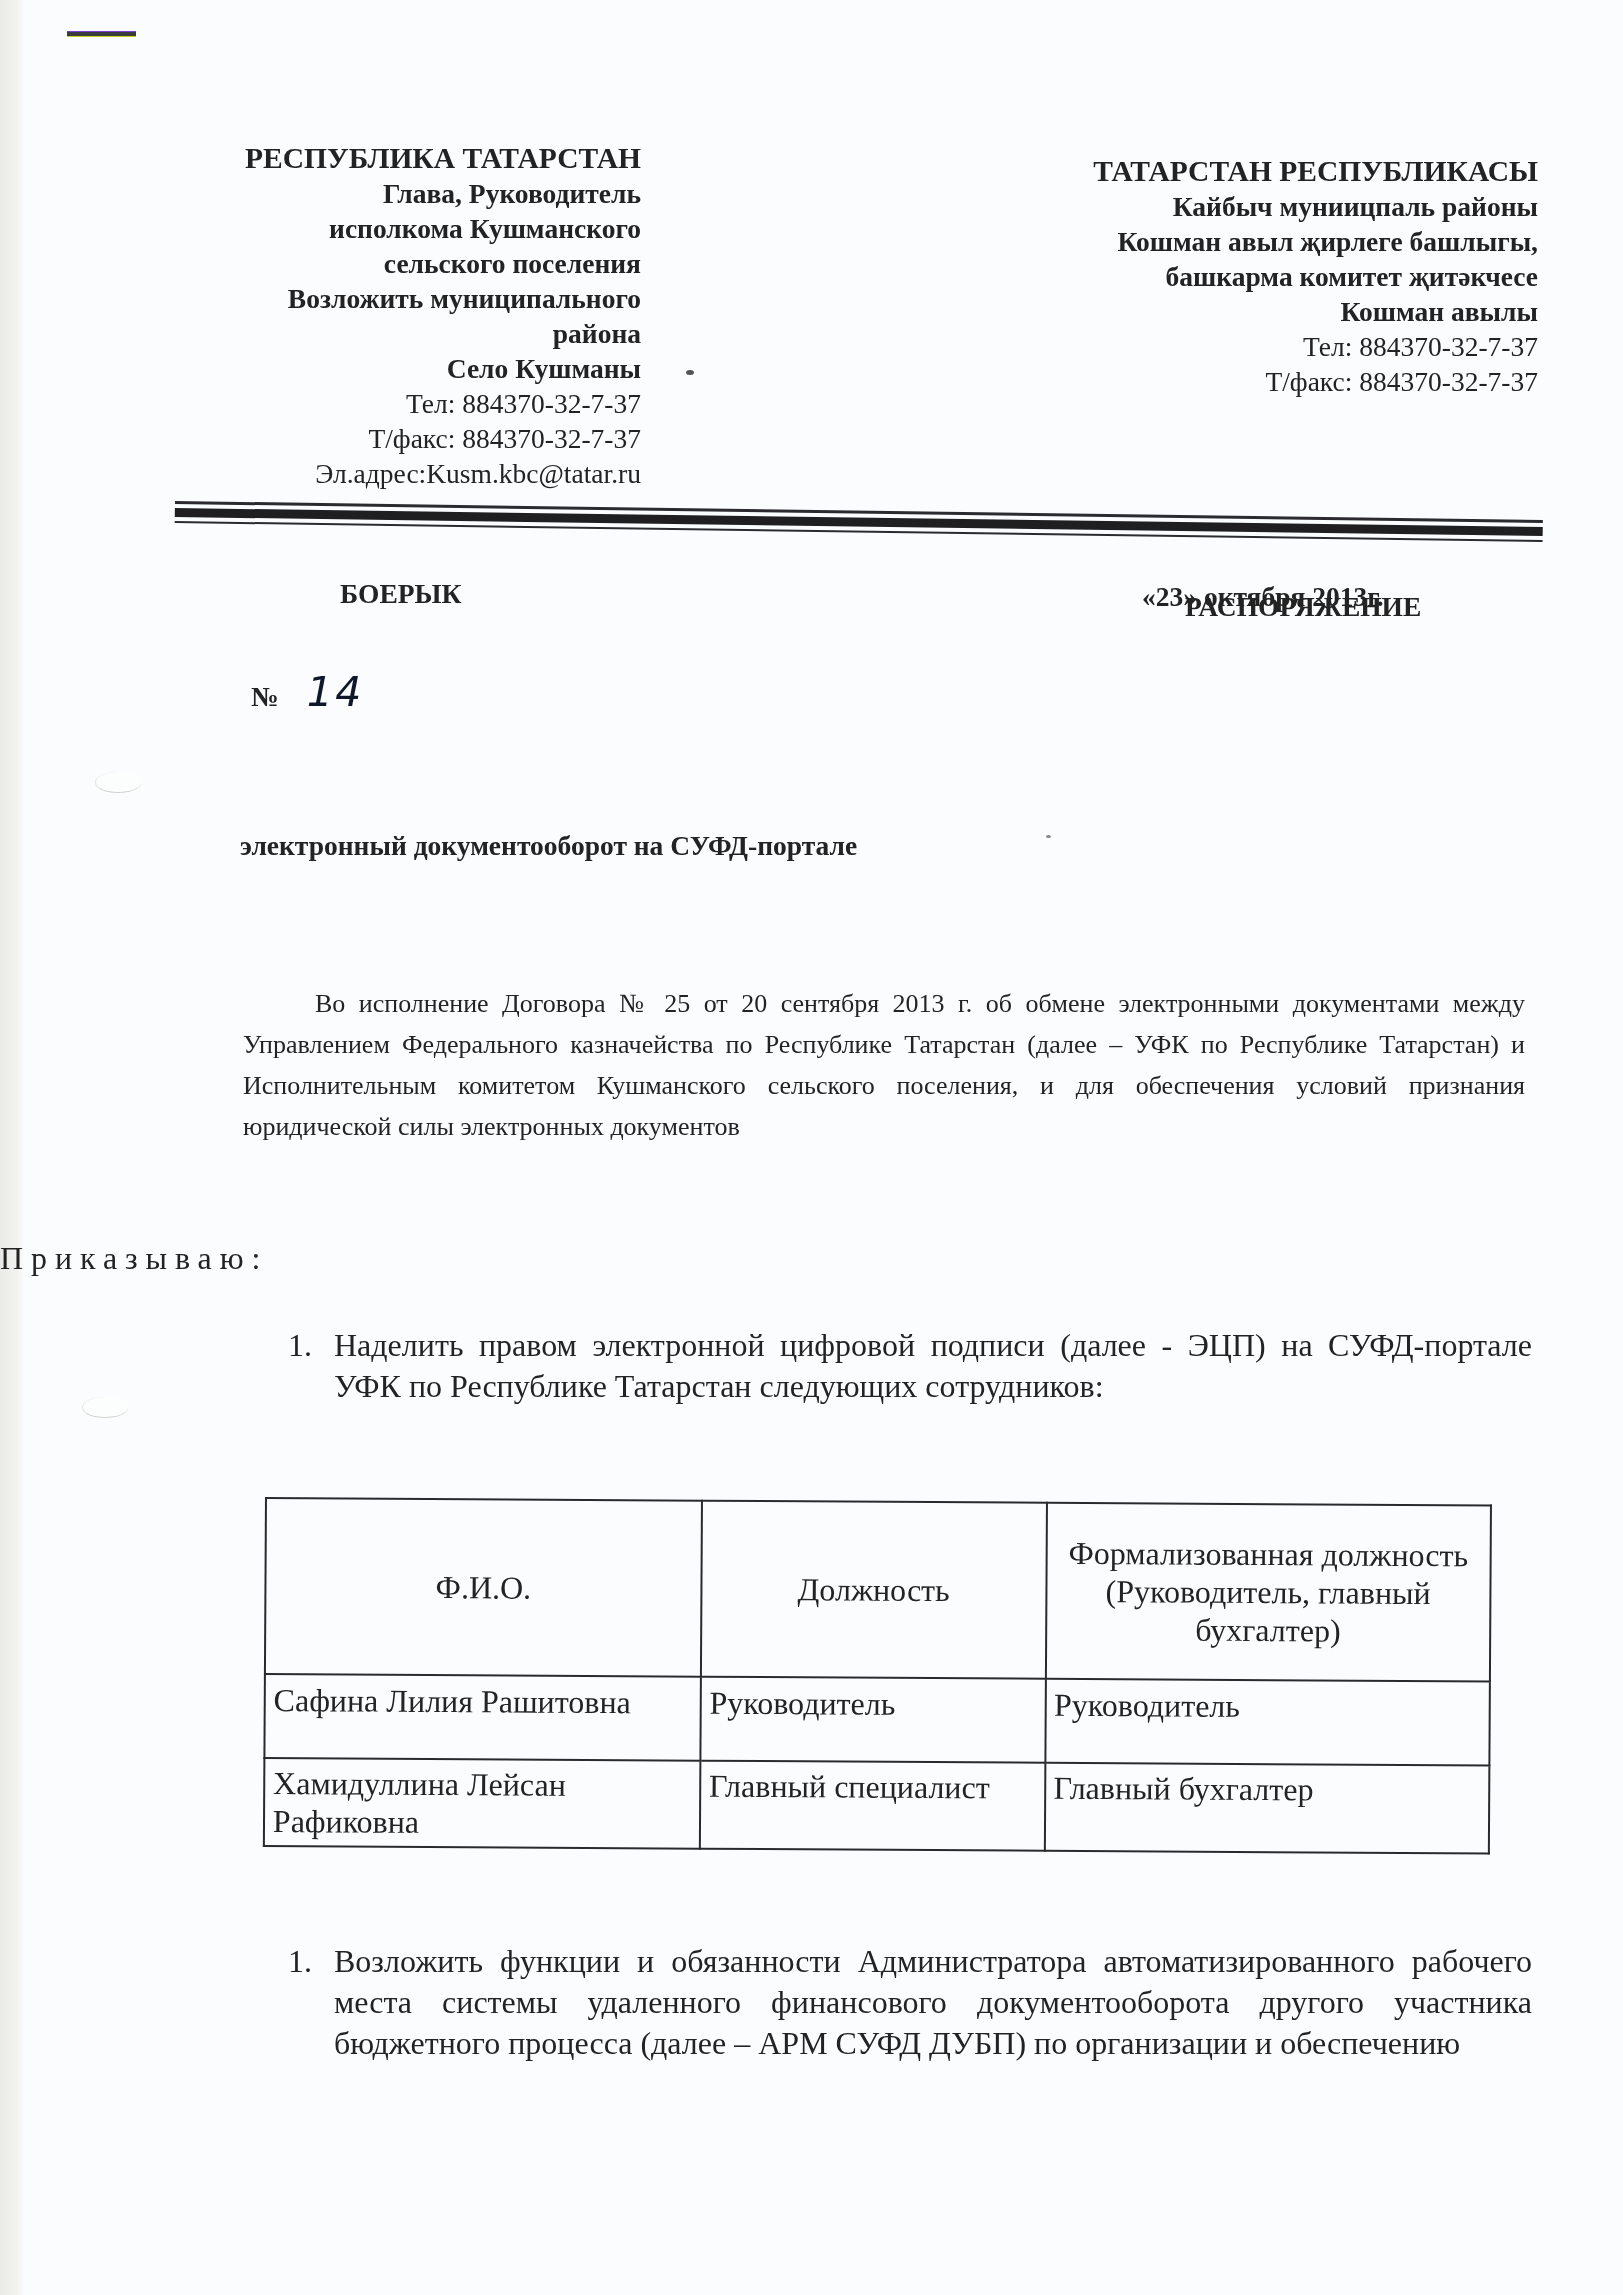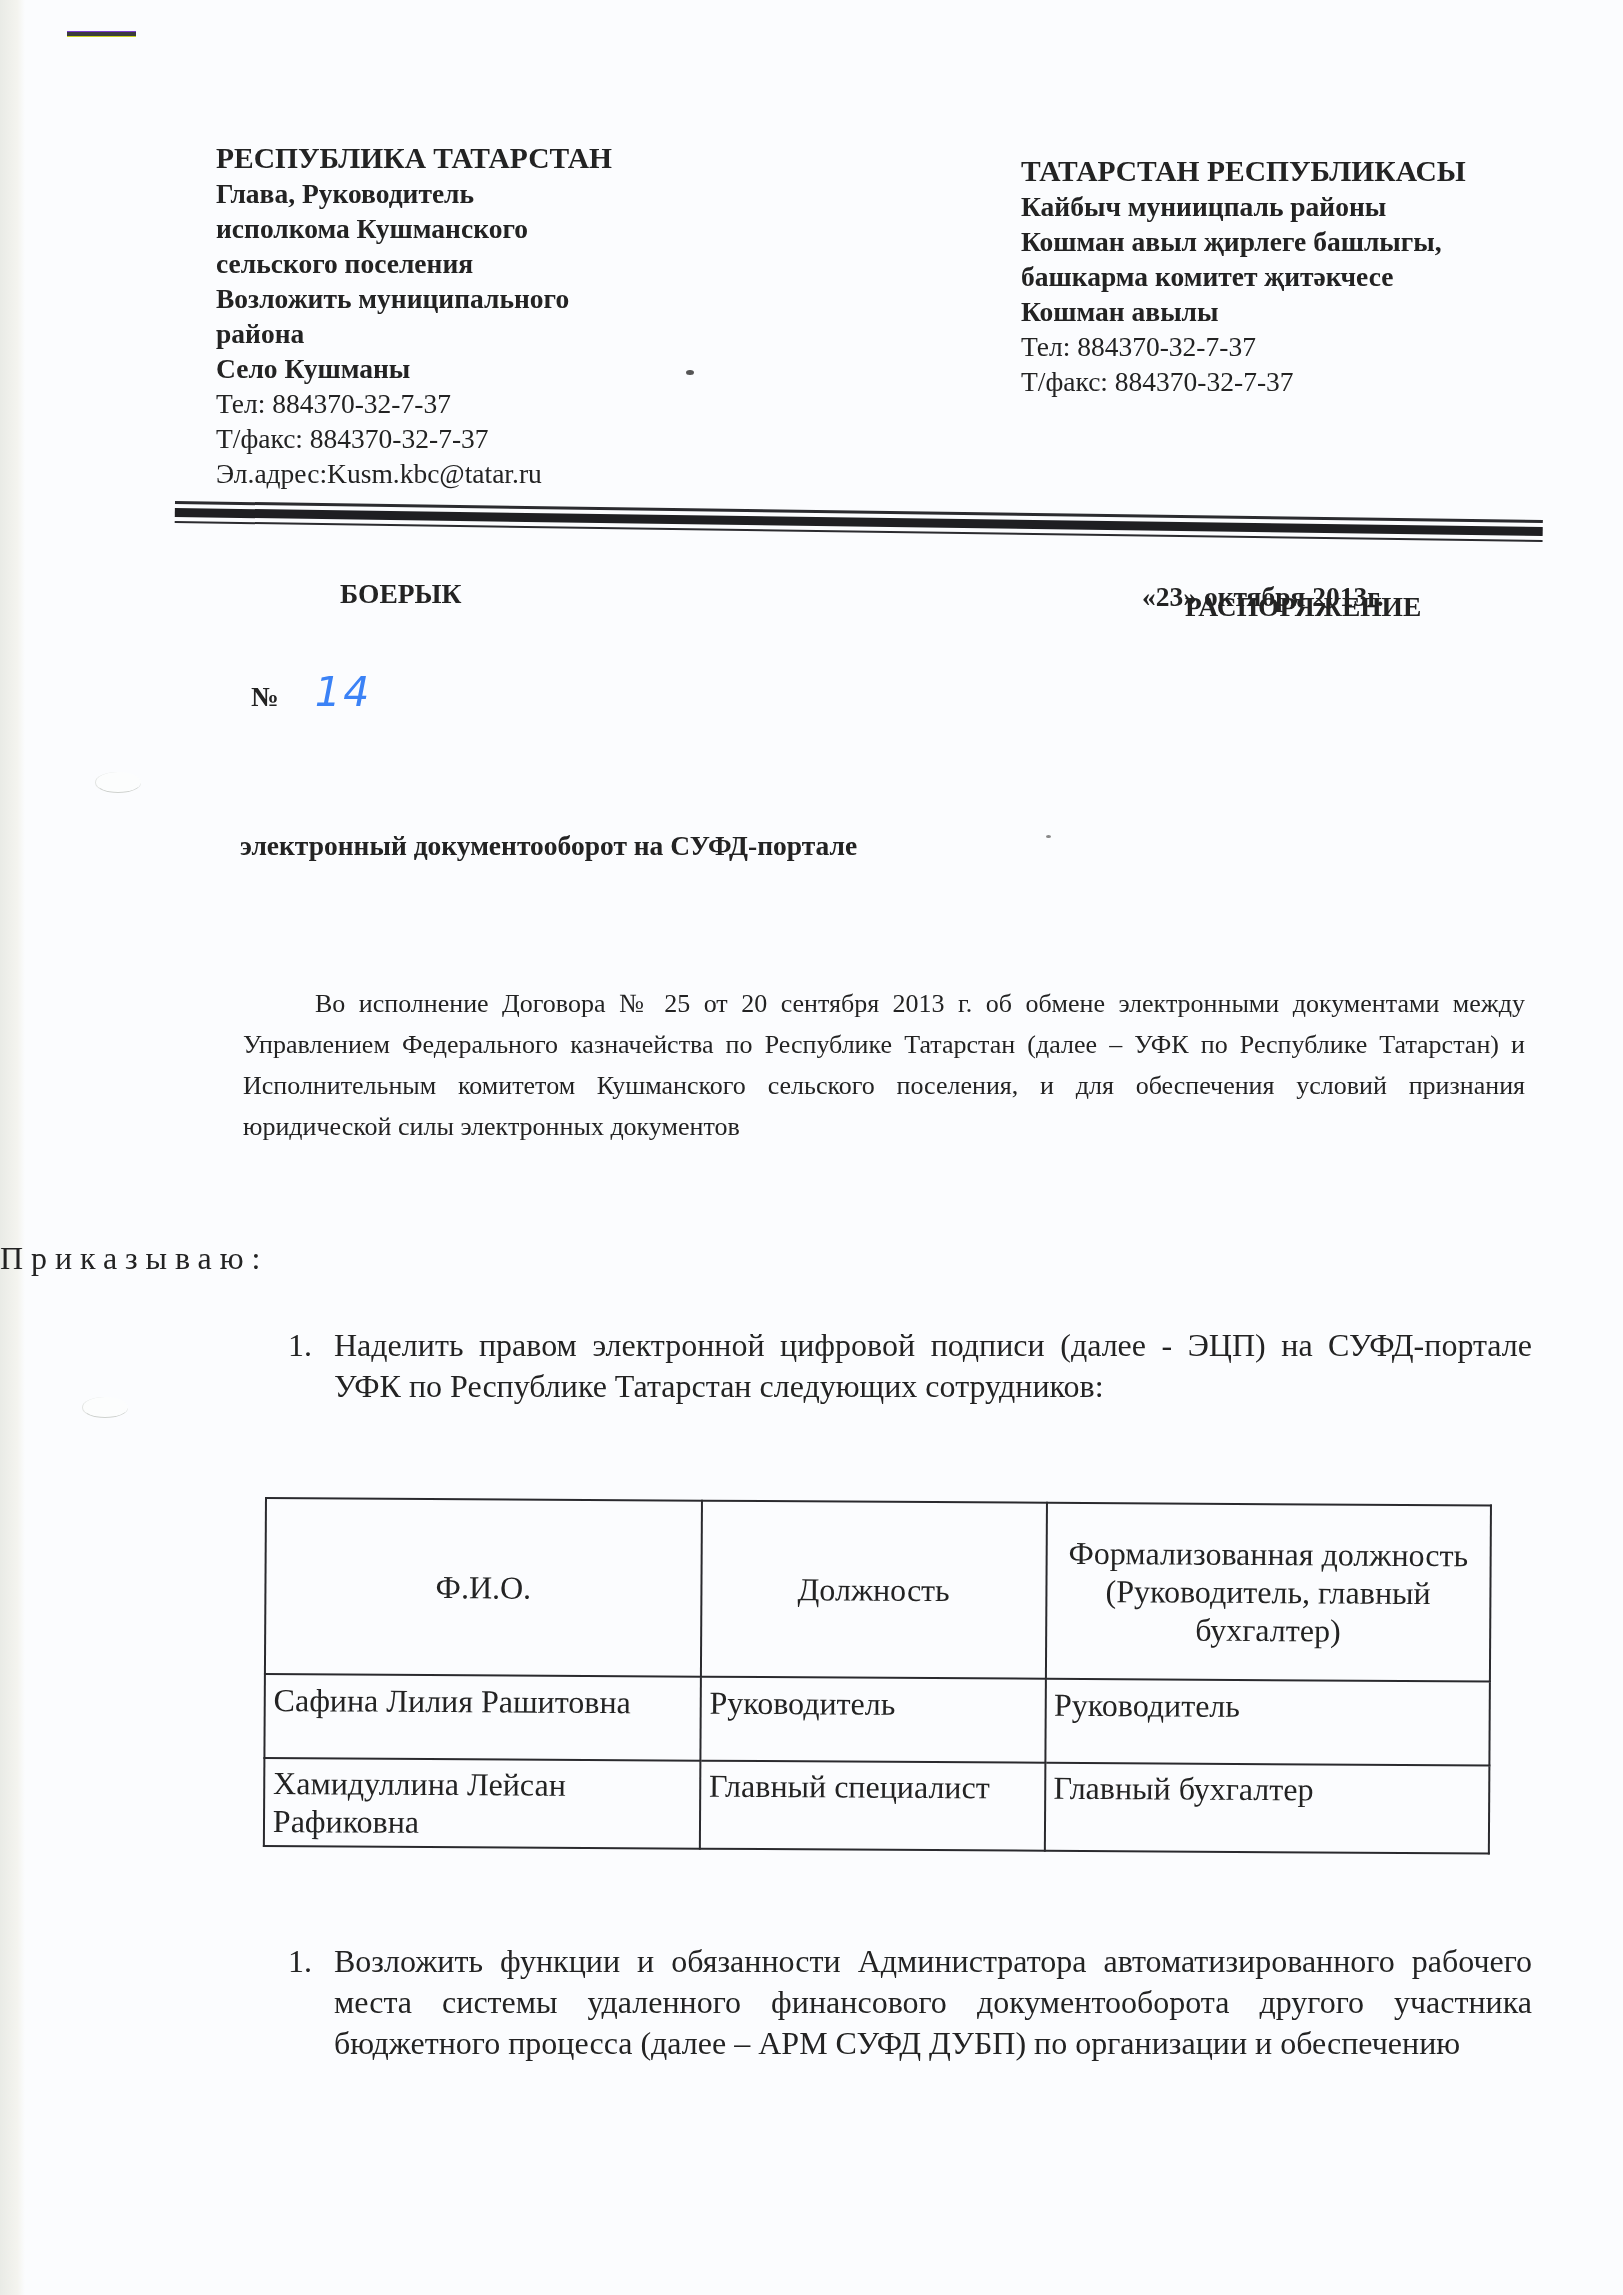--- a/index.html
+++ b/index.html
@@ -15,40 +15,40 @@
   }
   .top-dash {
     position: absolute; left: 67px; top: 31px; width: 69px; height: 3.9px;
     background: #3a3b3e; border-top: 0.7px solid #7a3bd0; border-bottom: 0.7px solid #c9d21e;
   }
   .punch-hole {
     position: absolute; width: 45px; height: 19.6px; border-radius: 50%;
     border-bottom: 1.3px solid #cfd2cf; border-left: 0.7px solid #e2e4e2;
     background: #fcfdfd;
   }
-  .hdr-block { position: absolute; text-align: left; line-height: 35px; font-size: 27.5px; }
+  .hdr-block { position: absolute; text-align: right; line-height: 35px; font-size: 27.5px; }
   .hdr-block .b { font-weight: bold; }
   .hdr-left  { left: 216px; top: 141px; width: 425px; }
   .hdr-right { left: 1021px; top: 154px; width: 517px; }
   .hdr-block .title { font-size: 29.5px; }
   .rule-group {
     position: absolute; left: 175px; top: 501px; width: 1368px; height: 39px;
     transform-origin: left top; transform: rotate(0.8deg);
   }
   .rule-thin1 { position: absolute; left: 0; top: 0; width: 100%; height: 2.6px; background: #2b2b2f; }
   .rule-thick { position: absolute; left: 0; top: 6.5px; width: 100%; height: 9.2px; background: #1f1f22; }
   .rule-thin2 { position: absolute; left: 0; top: 19.6px; width: 100%; height: 2.6px; background: #2b2b2f; }
   .doc-kind { position: absolute; font-weight: bold; font-size: 27.5px; margin-top: 48px; }
   .kind-left  { left: 340px; top: 530px; }
   .kind-right { left: 1185px; top: 543px; }
   .doc-date { position: absolute; left: 1142px; top: 581px; font-weight: bold; font-size: 27.5px; }
   .num-row { position: absolute; left: 251px; top: 668px; font-weight: bold; font-size: 27.5px; display: flex; align-items: baseline; }
   .num-handwritten {
-    margin-left: 36px; font-family: "DejaVu Sans", sans-serif; font-style: italic;
-    font-size: 41px; color: #3b82f6; font-weight: normal; letter-spacing: 2.6px;
+    margin-left: 28px; font-family: "DejaVu Sans", sans-serif; font-style: italic;
+    font-size: 41px; color: #0f172a; font-weight: normal; letter-spacing: 2.6px;
   }
   .subject { position: absolute; left: 240px; top: 828px; font-weight: bold; font-size: 27.5px; line-height: 35px; }
   .body-para {
     position: absolute; left: 243px; top: 983px; width: 1282px;
     font-size: 26px; line-height: 41px; text-align: justify; text-indent: 72px;
   }
   .order-word {
     position: absolute; left: 0; width: 1623px; top: 1240px; text-align: left;
     font-size: 32px; letter-spacing: 7.9px;
   }

